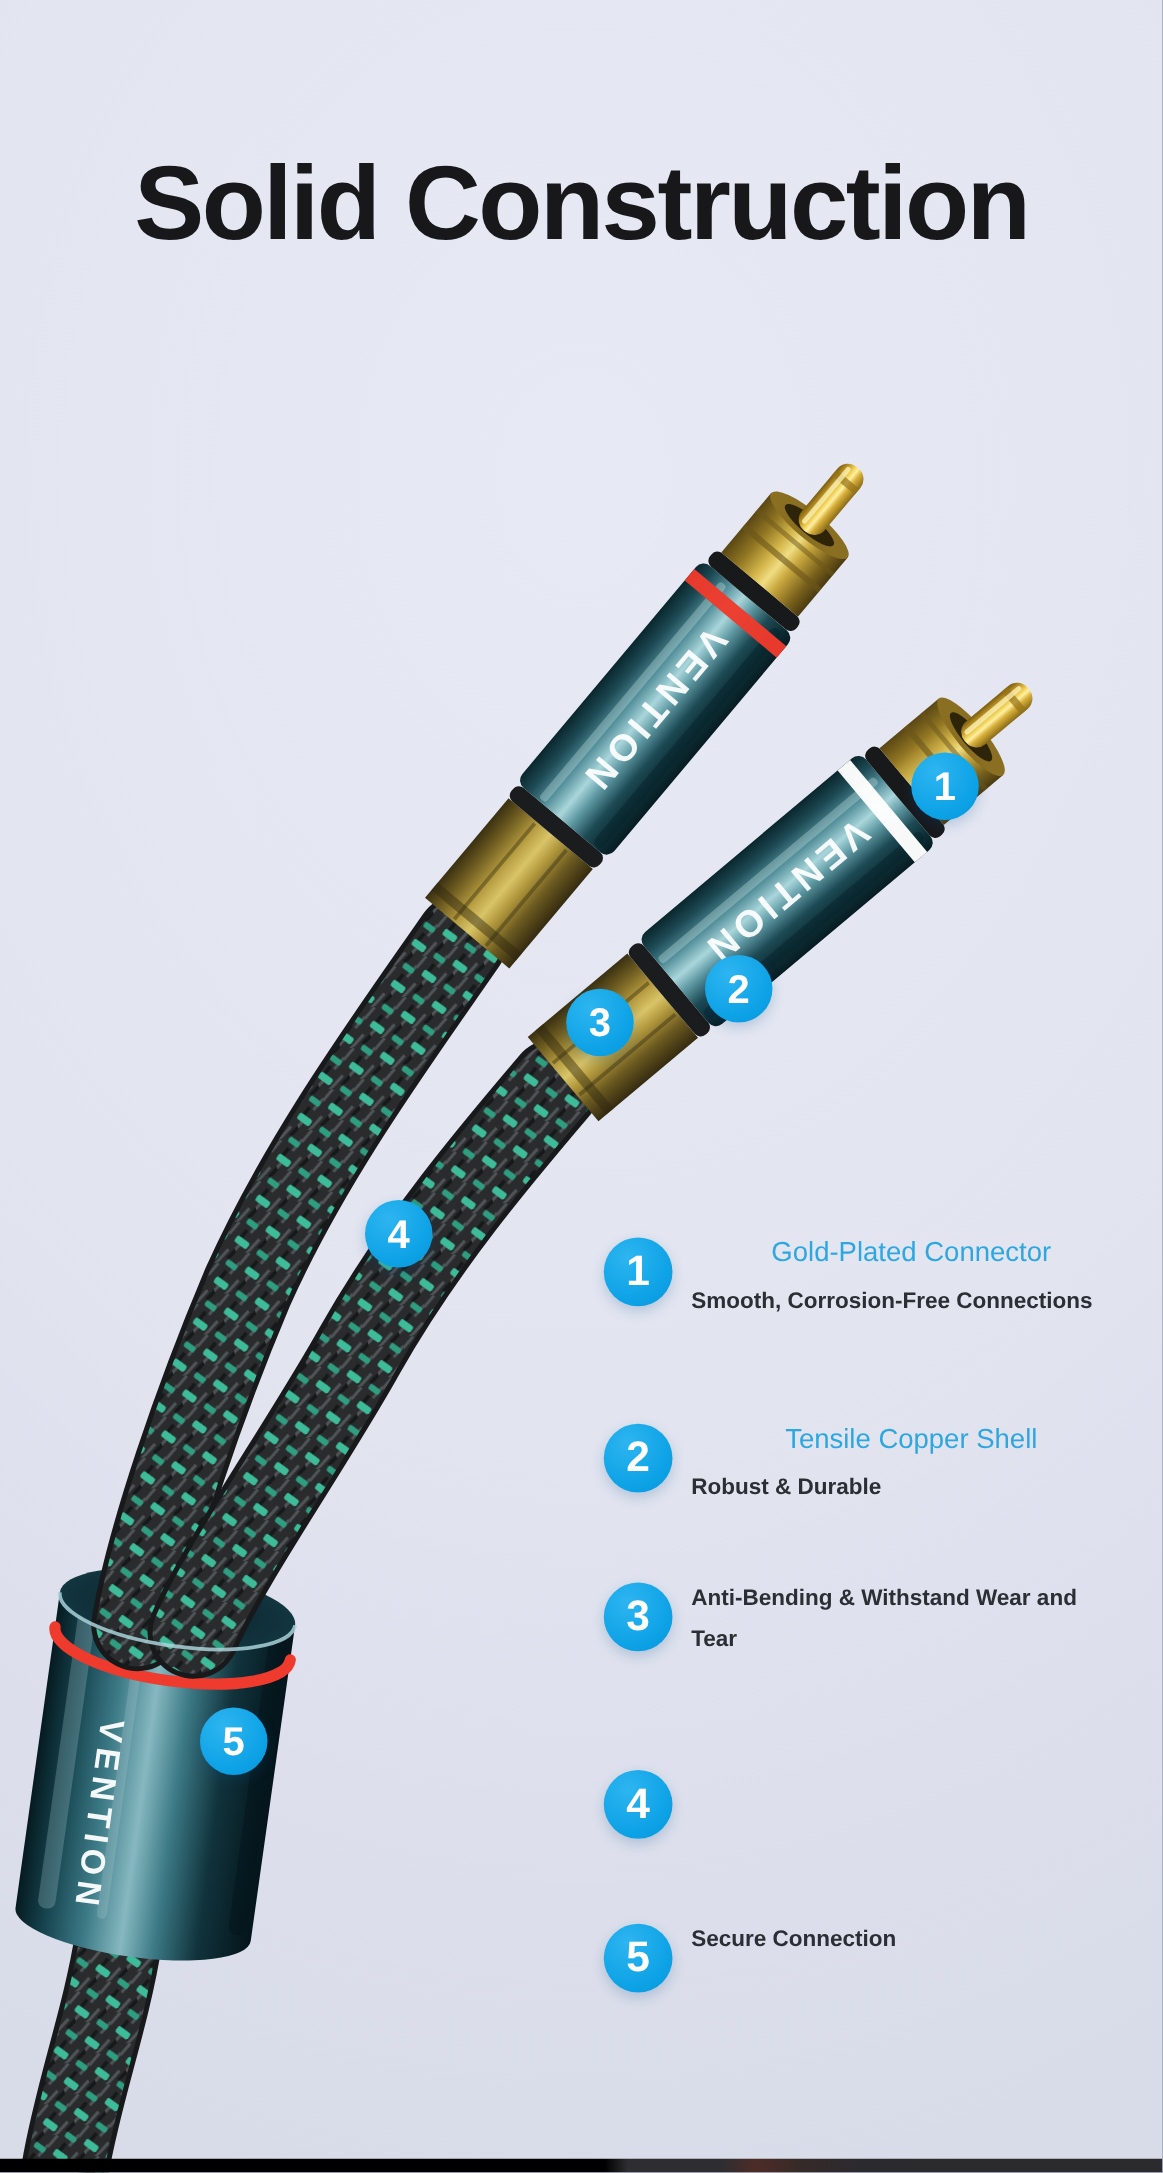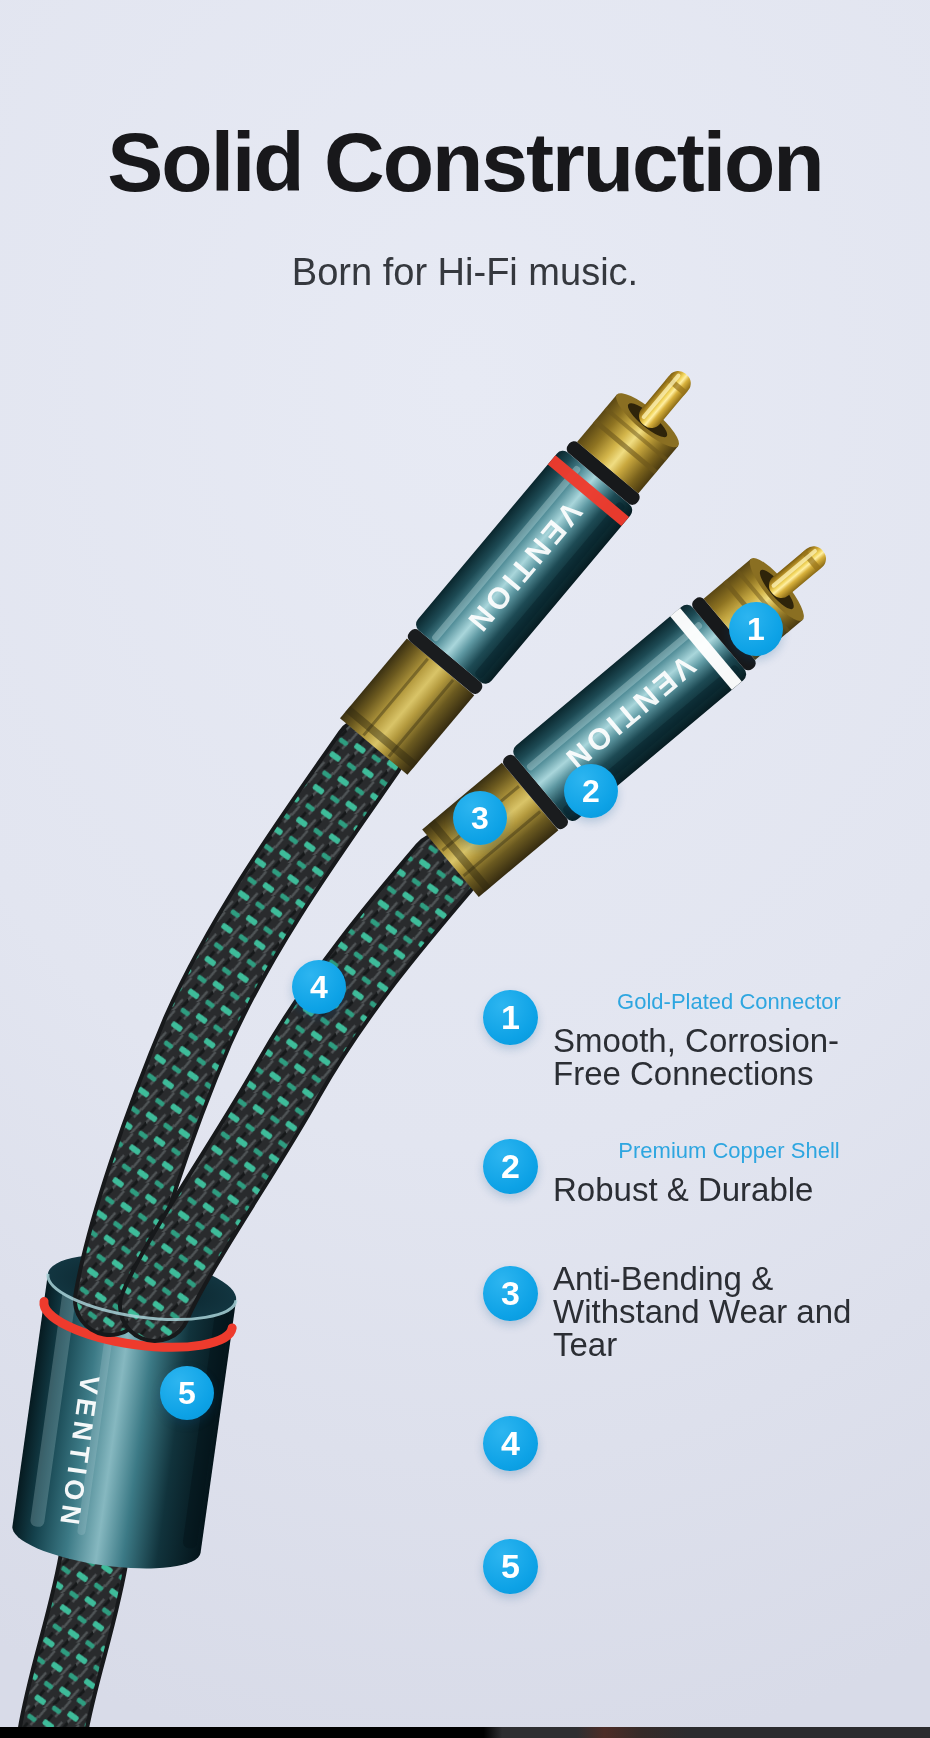--- a/index.html
+++ b/index.html
@@ -26,21 +26,21 @@
     z-index:5;
   }
   .badge.on-photo{width:54px; height:54px; font-size:32px;}
   .feature-row{left:483px; width:420px; z-index:4;}
   .feature-row .badge{position:absolute; left:0; top:7px; width:55px; height:55px; font-size:34px;}
   .feature-text{position:absolute; left:70px; top:0; width:352px;}
   .feature-title{
     font-size:22px; font-weight:normal; color:#2ea6e0; line-height:38px; white-space:nowrap;text-align:center;
   }
   .feature-desc{
-    margin-top:3px; font-size:33px; color:#2b2e34; line-height:33px; width:330px;
+    margin-top:3px; font-size:18px; color:#2b2e34; line-height:33px; width:330px;font-weight:bold;
   }
   .bottom-bar{
     left:0; top:1727px; width:930px; height:11px; z-index:6;
     background:linear-gradient(90deg,#000 0%,#000 52%,#2e2e31 54%,#2e2e31 62%,#4d2c27 65%,#352a28 69%,#2b2b2e 74%,#2b2b2e 100%);
   }
 </style>
 </head>
 <body>
 
 <div class="canvas">
@@ -172,54 +172,54 @@
       <rect x="-40" y="-408" width="80" height="4" fill="#6b551a" opacity="0.5"></rect>
       <ellipse cx="0" cy="-424" rx="40" ry="11" fill="#8a6f22"></ellipse>
       <ellipse cx="0" cy="-424" rx="25" ry="7" fill="#2e240a"></ellipse>
       <rect x="-12" y="-484" width="24" height="66" rx="11" fill="url(#pinGrad)"></rect>
       <rect x="-12" y="-472" width="24" height="6" fill="#96721a" opacity="0.7"></rect>
       <rect x="-7" y="-480" width="4" height="58" rx="2" fill="#fff6bb" opacity="0.75"></rect>
     </g>
   </svg>
 
   <div class="abs page-title">Solid Construction</div>
-  <div class="abs page-subtitle">Born for Hi-Fi music.</div>
 
   <div class="abs badge on-photo" style="left:729px; top:602px;">1</div>
   <div class="abs badge on-photo" style="left:564px; top:764px;">2</div>
   <div class="abs badge on-photo" style="left:453px; top:791px;">3</div>
   <div class="abs badge on-photo" style="left:292px; top:960px;">4</div>
   <div class="abs badge on-photo" style="left:160px; top:1366px;">5</div>
 
   <div class="abs feature-row" style="top:983px;">
     <div class="badge">1</div>
     <div class="feature-text">
       <div class="feature-title">Gold-Plated Connector</div>
       <div class="feature-desc">Smooth, Corrosion-Free Connections</div>
     </div>
   </div>
   <div class="abs feature-row" style="top:1132px;">
     <div class="badge">2</div>
     <div class="feature-text">
-      <div class="feature-title">Premium Copper Shell</div>
+      <div class="feature-title">Tensile Copper Shell</div>
       <div class="feature-desc">Robust &amp; Durable</div>
     </div>
   </div>
   <div class="abs feature-row" style="top:1259px;">
     <div class="badge">3</div>
     <div class="feature-text">
       <div class="feature-desc">Anti-Bending &amp; Withstand Wear and Tear</div>
     </div>
   </div>
   <div class="abs feature-row" style="top:1409px;">
     <div class="badge">4</div>
     <div class="feature-text">
     </div>
   </div>
   <div class="abs feature-row" style="top:1532px;">
     <div class="badge">5</div>
     <div class="feature-text">
+      <div class="feature-desc">Secure Connection</div>
     </div>
   </div>
 
   <div class="abs bottom-bar"></div>
 
 </div>
 
 </body></html>

